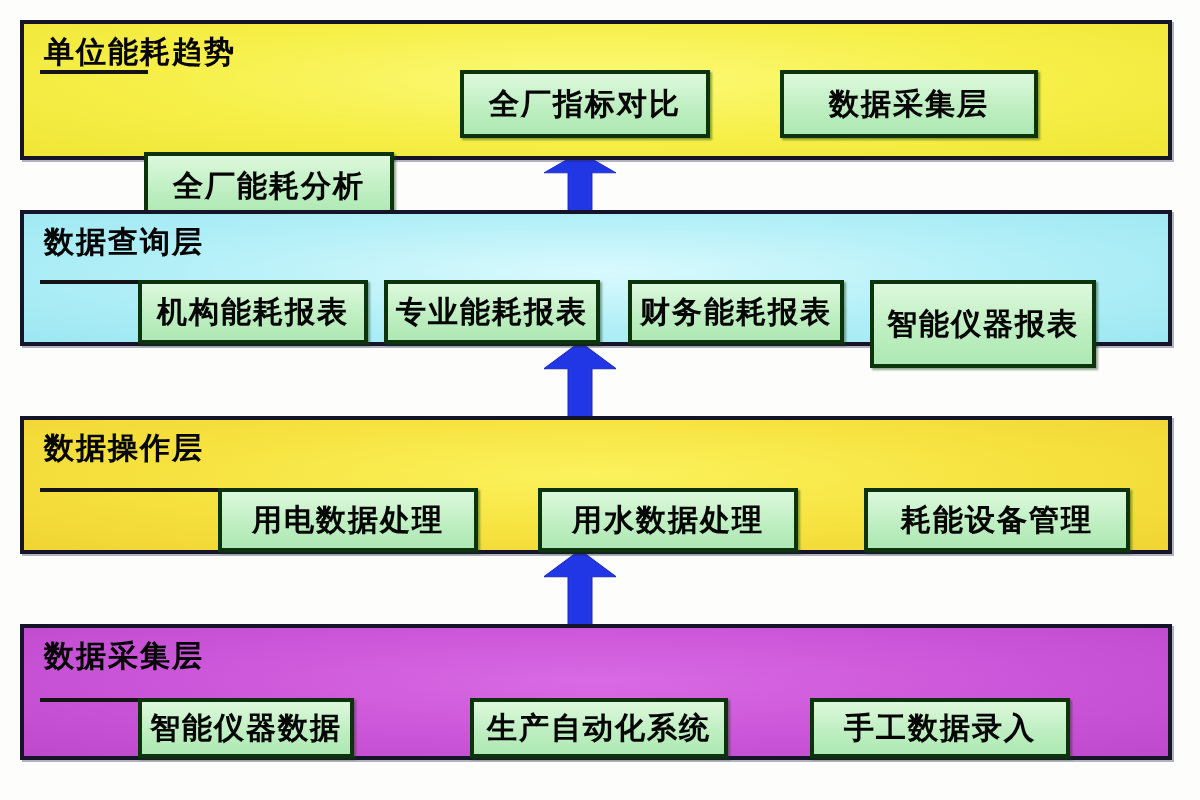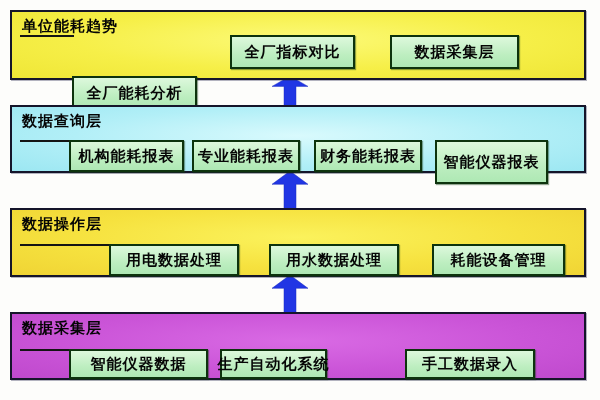--- a/index.html
+++ b/index.html
@@ -41,22 +41,22 @@
   #layer2 .b1{left:180px;top:33px;width:108px;height:32px;}
   #layer2 .b2{left:302px;top:33px;width:108px;height:32px;}
   #layer2 .b3{left:423px;top:33px;width:113px;height:44px;}
   #layer2 .title-rule{left:8px;top:33px;width:51px;}
   
   #layer3 .b0{left:97px;top:34px;width:130px;height:32px;}
   #layer3 .b1{left:257px;top:34px;width:130px;height:32px;}
   #layer3 .b2{left:420px;top:34px;width:133px;height:32px;}
   #layer3 .title-rule{left:8px;top:34px;width:91px;}
   
-  #layer4 .b0{left:57px;top:35px;width:139px;height:30px;}
-  #layer4 .b1{left:208px;top:35px;width:107px;height:30px;}
+  #layer4 .b0{left:57px;top:35px;width:108px;height:30px;}
+  #layer4 .b1{left:223px;top:35px;width:129px;height:30px;}
   #layer4 .b2{left:393px;top:35px;width:130px;height:30px;}
   #layer4 .title-rule{left:8px;top:35px;width:51px;}
 
   .up-arrow{position:absolute;left:272px;width:36px;z-index:0;}
   #arrow1{top:76px;height:32px;}
   #arrow2{top:171px;height:41px;}
   #arrow3{top:275px;height:41px;}
   .up-arrow polygon{fill:#2136e4;stroke:#1a2bc0;stroke-width:0.5;}
 </style>
 </head>

